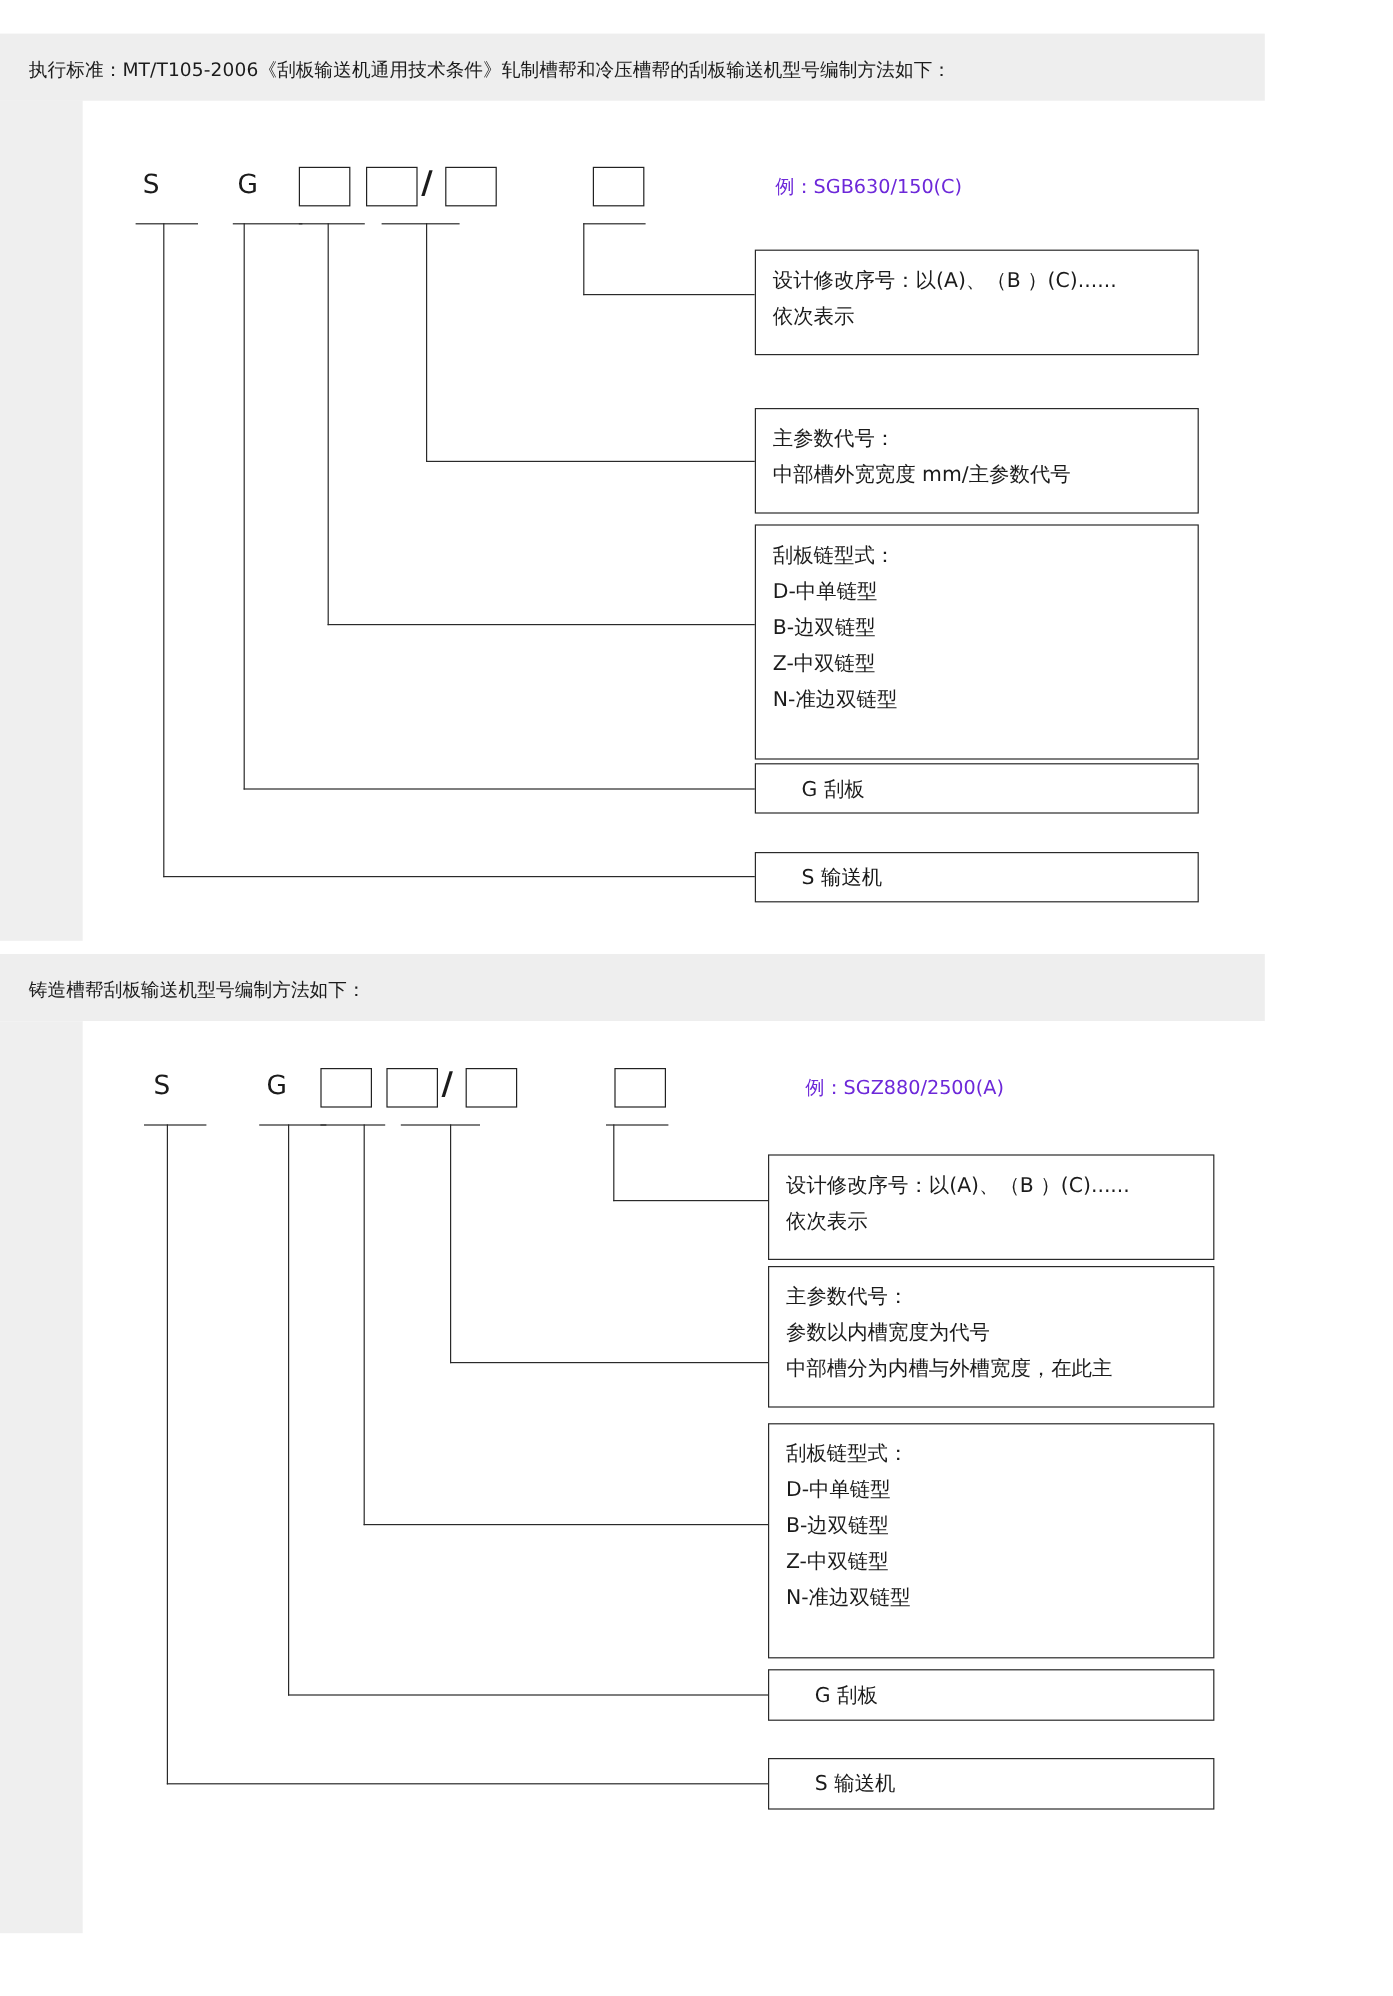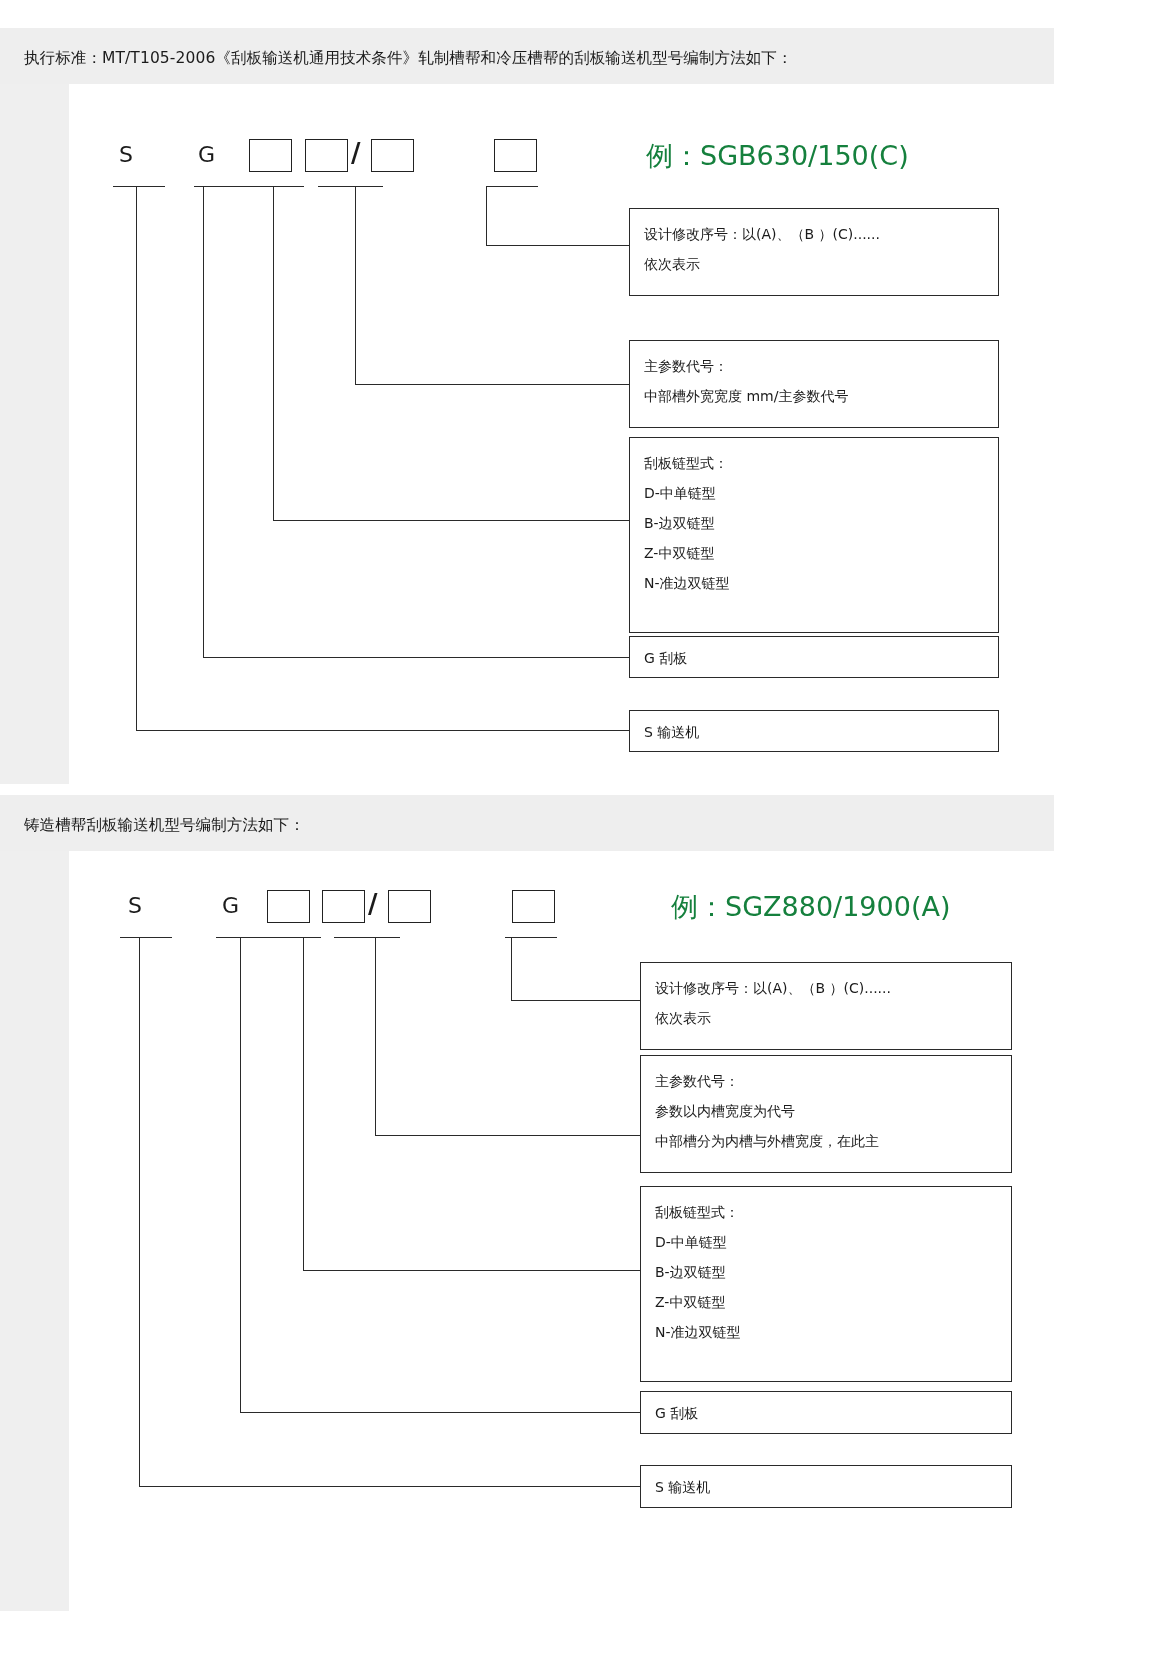--- a/index.html
+++ b/index.html
@@ -55,45 +55,45 @@
   }
   .slash{
     position:absolute;
     font-size:26px;
     line-height:26px;
     font-weight:600;
     color:#1b1b1b;
   }
   .example{
     position:absolute;
-    font-size:27px;
+    font-size:16px;
     line-height:26px;
     white-space:nowrap;
-    color:#15803d;
+    color:#6d28d9;
   }
 
   
   .hline{position:absolute;height:0;border-top:1.5px solid #2a2a2a;}
   .vline{position:absolute;width:0;border-left:1.5px solid #2a2a2a;}
 
   
   .desc{
     position:absolute;
     border:1.6px solid #2a2a2a;
     background:#fff;
     box-sizing:border-box;
     padding:10px 0 10px 14px;
   }
   .desc .ln{
-    font-size:14px;
+    font-size:17px;
     line-height:30px;
     white-space:nowrap;
     color:#1b1b1b;
   }
-  .desc.single .ln{line-height:22px;}
+  .desc.single .ln{line-height:22px;margin-left:24px;}
 </style>
 </head>
 <body>
 
 <div class="page">
 
   <div class="band" style="top:28px;height:56px;"></div>
   <div class="band-title" style="left:24px;top:48px;">执行标准：MT/T105-2006《刮板输送机通用技术条件》轧制槽帮和冷压槽帮的刮板输送机型号编制方法如下：</div>
 
   <div class="gutter" style="top:84px;height:700px;"></div>
@@ -165,21 +165,21 @@
 
   <div class="glyph" style="left:128px;top:895px;">S</div>
   <div class="glyph" style="left:222px;top:895px;">G</div>
 
   <div class="code-box" style="left:267px;top:890px;width:43px;height:33px;"></div>
   <div class="code-box" style="left:322px;top:890px;width:43px;height:33px;"></div>
   <div class="slash" style="left:368px;top:891px;">/</div>
   <div class="code-box" style="left:388px;top:890px;width:43px;height:33px;"></div>
   <div class="code-box" style="left:512px;top:890px;width:43px;height:33px;"></div>
 
-  <div class="example" style="left:671px;top:894px;">例：SGZ880/1900(A)</div>
+  <div class="example" style="left:671px;top:894px;">例：SGZ880/2500(A)</div>
 
   <div class="hline" style="left:120px;top:937px;width:52px;"></div>
   <div class="hline" style="left:216px;top:937px;width:56px;"></div>
   <div class="hline" style="left:267px;top:937px;width:54px;"></div>
   <div class="hline" style="left:334px;top:937px;width:66px;"></div>
   <div class="hline" style="left:505px;top:937px;width:52px;"></div>
 
   <div class="vline" style="left:511px;top:937px;height:64px;"></div>
   <div class="hline" style="left:511px;top:1000px;width:129px;"></div>
 

